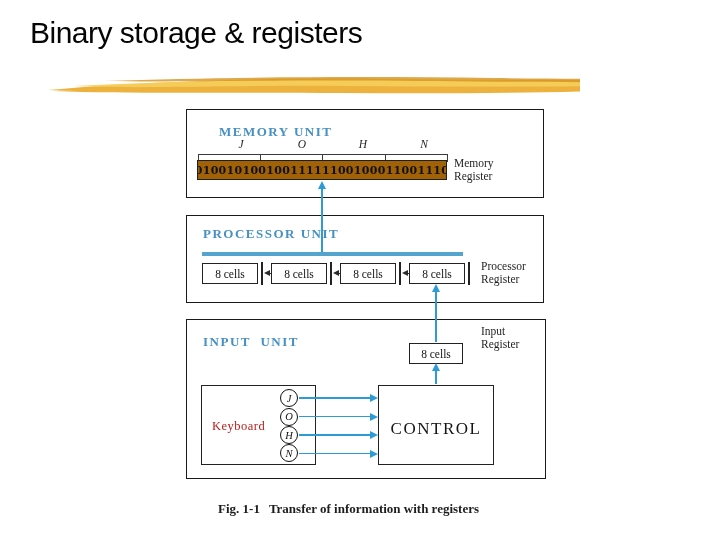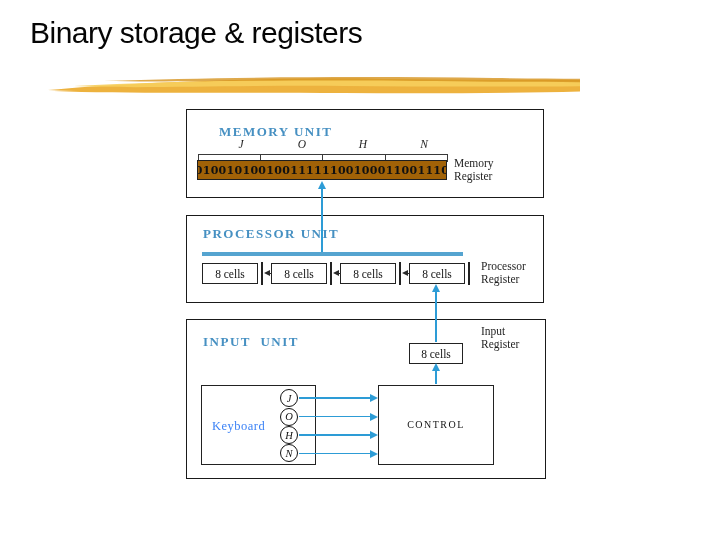--- a/index.html
+++ b/index.html
@@ -39,22 +39,22 @@
   .cellbar{position:absolute;top:46px;width:2.5px;height:23px;background:#222;}
   .conn-head{position:absolute;width:0;height:0;border-top:3.5px solid transparent;
              border-bottom:3.5px solid transparent;border-right:6px solid #2a2a2a;top:54px;}
   .conn-line{position:absolute;top:57px;width:2.5px;height:1.4px;background:#2a2a2a;}
 
   
   .kbdbox,.ctrlbox{position:absolute;top:65px;height:80px;box-sizing:border-box;
                    border:1.6px solid #222;background:#fff;}
   .kbdbox{left:14px;width:115px;}
   .ctrlbox{left:191px;width:116px;}
-  .kbdlabel{position:absolute;left:10px;top:33px;font-size:12.5px;color:#3b82f6;letter-spacing:0.5px;}
-  .ctrllabel{position:absolute;left:0;top:33px;width:100%;text-align:center;font-size:10px;
+  .kbdlabel{position:absolute;left:10px;top:33px;font-size:12.5px;color:#b91c1c;letter-spacing:0.5px;}
+  .ctrllabel{position:absolute;left:0;top:33px;width:100%;text-align:center;font-size:17px;
              color:#141414;letter-spacing:1.5px;}
   .keycircle{position:absolute;width:18px;height:18px;border:1.4px solid #111;border-radius:50%;
              box-sizing:border-box;background:#fff;display:flex;align-items:center;
              justify-content:center;font-style:italic;font-size:10.5px;color:#111;}
   .keyarrow-line{position:absolute;left:112px;width:71px;height:1.5px;background:var(--arrow);}
   .keyarrow-head{position:absolute;left:183px;width:0;height:0;border-top:4px solid transparent;
                  border-bottom:4px solid transparent;border-left:8px solid var(--arrow);}
 
   
   .vline{position:absolute;width:1.6px;background:var(--arrow);}
@@ -168,15 +168,18 @@
 
   <div class="vhead" style="left:317.5px;top:181px;"></div>
   <div class="vline" style="left:321.2px;top:188.5px;height:63.5px;"></div>
 
   <div class="vhead" style="left:431.5px;top:284px;"></div>
   <div class="vline" style="left:435.2px;top:291.5px;height:50.5px;"></div>
 
   <div class="vhead" style="left:431.5px;top:363px;"></div>
   <div class="vline" style="left:435.2px;top:370.5px;height:13.5px;"></div>
 
+  <div class="caption">
+    <span class="cap-label">Fig. 1-1</span><span class="cap-text">Transfer of information with registers</span>
+  </div>
 
   <div class="pagenum">9</div>
 </div>
 
 </body></html>

